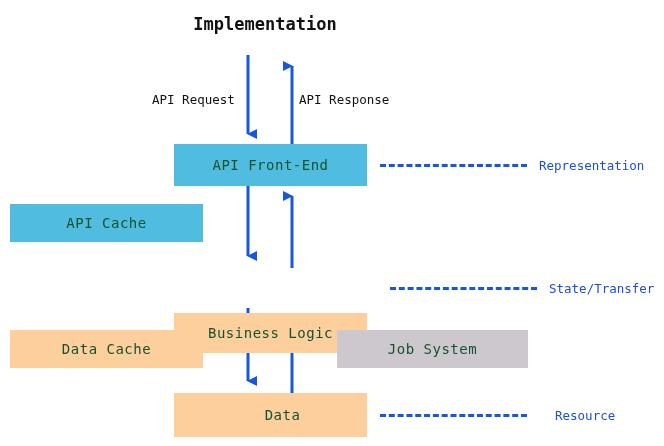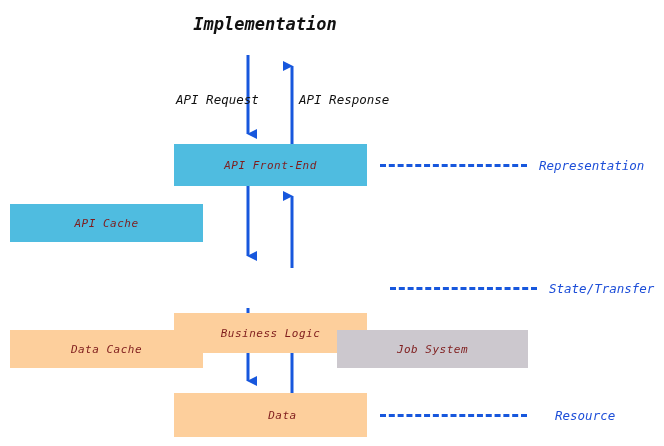--- a/index.html
+++ b/index.html
@@ -10,21 +10,20 @@
     width: 664px;
     height: 446px;
     background: #ffffff;
     font-family: "DejaVu Sans Mono", "Liberation Mono", monospace;
     overflow: hidden;
   }
   #diagram {
     position: relative;
     width: 632px;
     height: 446px;
-    font-style: italic;
   }
 
   
   .title {
     position: absolute;
     left: 0;
     top: 14px;
     width: 530px;
     text-align: center;
     font-size: 17px;
@@ -33,22 +32,22 @@
     letter-spacing: 0px;
     white-space: nowrap;
   }
 
   
   .node {
     position: absolute;
     display: flex;
     align-items: center;
     justify-content: center;
-    font-size: 11px;
-    color: #7f1d1d;
+    font-size: 14px;
+    color: #14532d;
     letter-spacing: 0.5px;
     white-space: nowrap;
     box-sizing: border-box;
   }
   .node-blue   { background: #4FBCE0; }
   .node-orange { background: #FDCF9C; }
   .node-gray   { background: #CCC8CE; }
 
   #node-api-front-end { left: 174px; top: 144px; width: 193px; height: 42px; }
   #node-api-cache     { left: 10px;  top: 204px; width: 193px; height: 38px; }
@@ -67,21 +66,21 @@
     pointer-events: none;
   }
 
   
   .flow-label {
     position: absolute;
     font-size: 12.5px;
     color: #111111;
     white-space: nowrap;
   }
-  #flow-label-api-request  { left: 152px; top: 92px; margin-left: 24px; }
+  #flow-label-api-request  { left: 152px; top: 92px; }
   #flow-label-api-response { left: 299px; top: 92px; }
 
   
   .annotation {
     position: absolute;
     display: flex;
     align-items: center;
     height: 14px;
   }
   .annotation .dashes {

